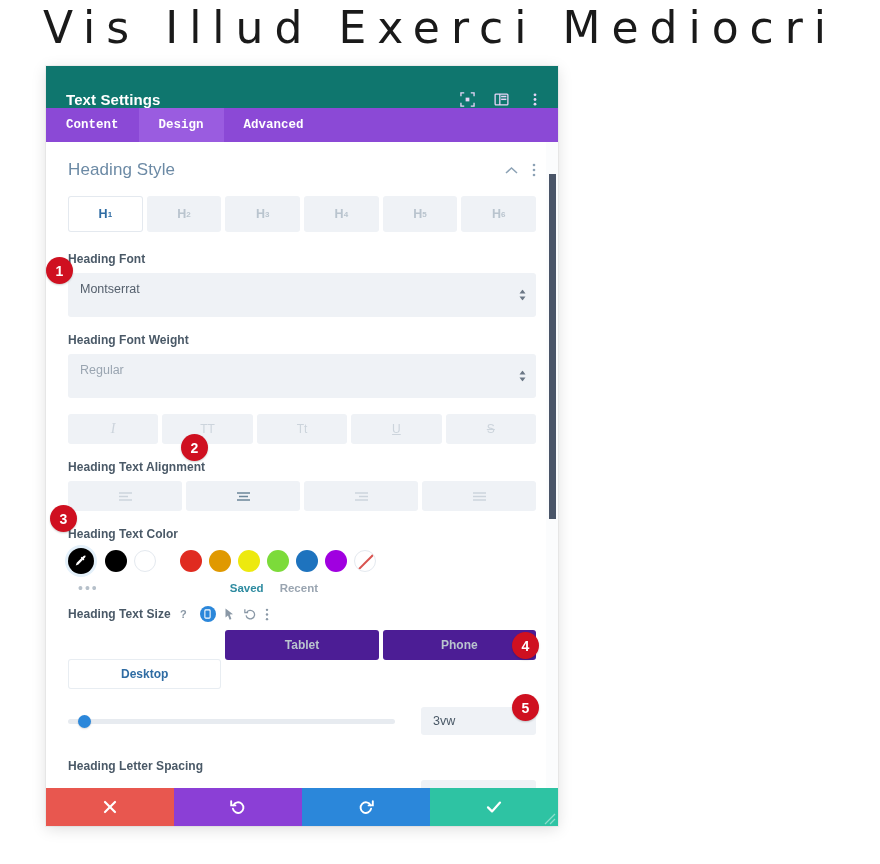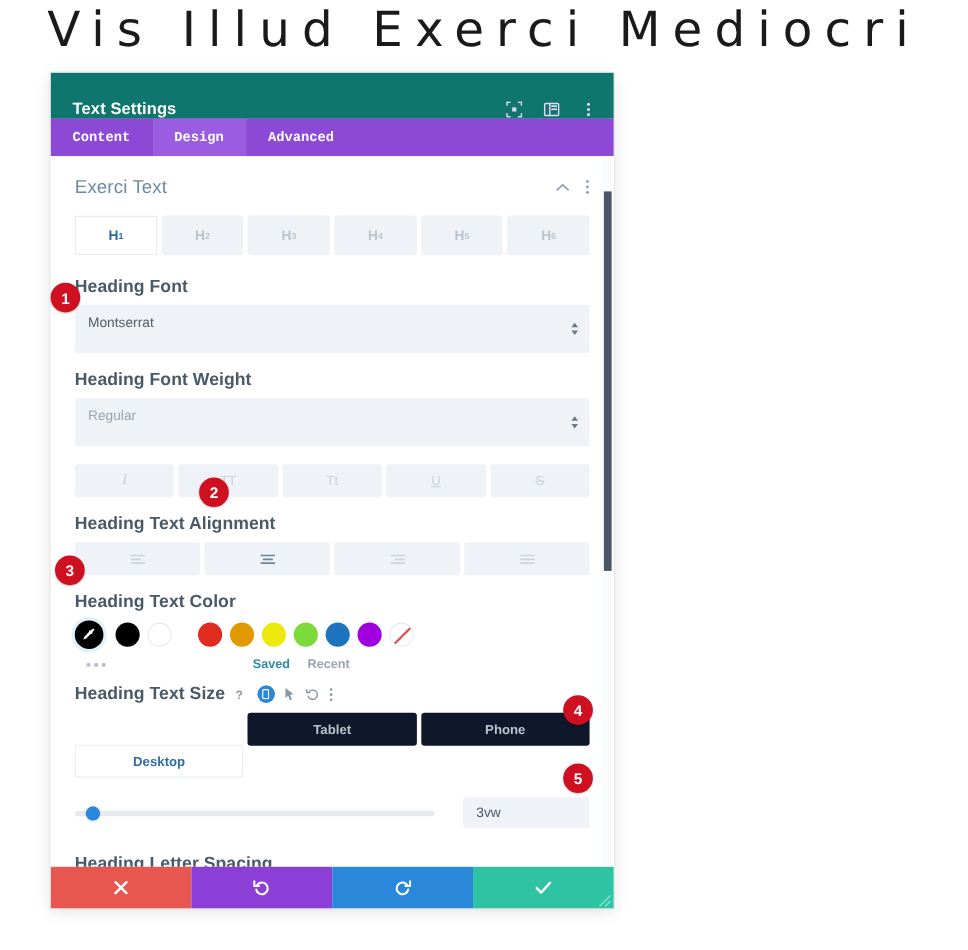--- a/index.html
+++ b/index.html
@@ -137,21 +137,21 @@
     color: #6c8aa5;
     font-weight: 400;
     flex: 1;
     letter-spacing: 0.1px;
   }
   .section-actions { display: flex; align-items: center; gap: 14px; }
   .section-icon { color: #8ca2b5; cursor: pointer; display: flex; }
 
   
   .field-label {
-    font-size: 16px;
+    font-size: 12px;
     font-weight: bold;
     color: #4a5967;
     margin-bottom: 7px;
     letter-spacing: 0.05px;
   }
   .field-block { margin-bottom: 16px; }
 
   
   .hgroup {
     display: flex;
@@ -310,21 +310,21 @@
 
   
   .device-tabs {
     display: flex;
     gap: 4px;
     margin-bottom: 18px;
   }
   .device-tab {
     flex: 1;
     height: 30px;
-    background: #0f172a;
+    background: #4c1d95;
     border-radius: 3px;
     display: flex;
     align-items: center;
     justify-content: center;
     font-size: 12px;
     color: #b9c4ce;
     cursor: pointer;
     font-weight: bold;
   }
   .device-tab.active {
@@ -463,21 +463,21 @@
     <div class="modal-tabs">
       <div class="modal-tab">Content</div>
       <div class="modal-tab active">Design</div>
       <div class="modal-tab">Advanced</div>
     </div>
 
     <div class="modal-body">
       <div class="scroll-inner">
 
         <div class="section-head">
-          <div class="section-title">Exerci Text</div>
+          <div class="section-title">Heading Style</div>
           <div class="section-actions">
             <span class="section-icon">
               <svg width="13" height="9" viewBox="0 0 13 9" fill="none" stroke="currentColor" stroke-width="1.5">
                 <path d="M1 7L6.5 2L12 7"></path>
               </svg>
             </span>
             <span class="section-icon">
               <svg width="4" height="14" viewBox="0 0 4 14" fill="currentColor">
                 <circle cx="2" cy="2" r="1.3"></circle>
                   <circle cx="2" cy="7" r="1.3"></circle>

